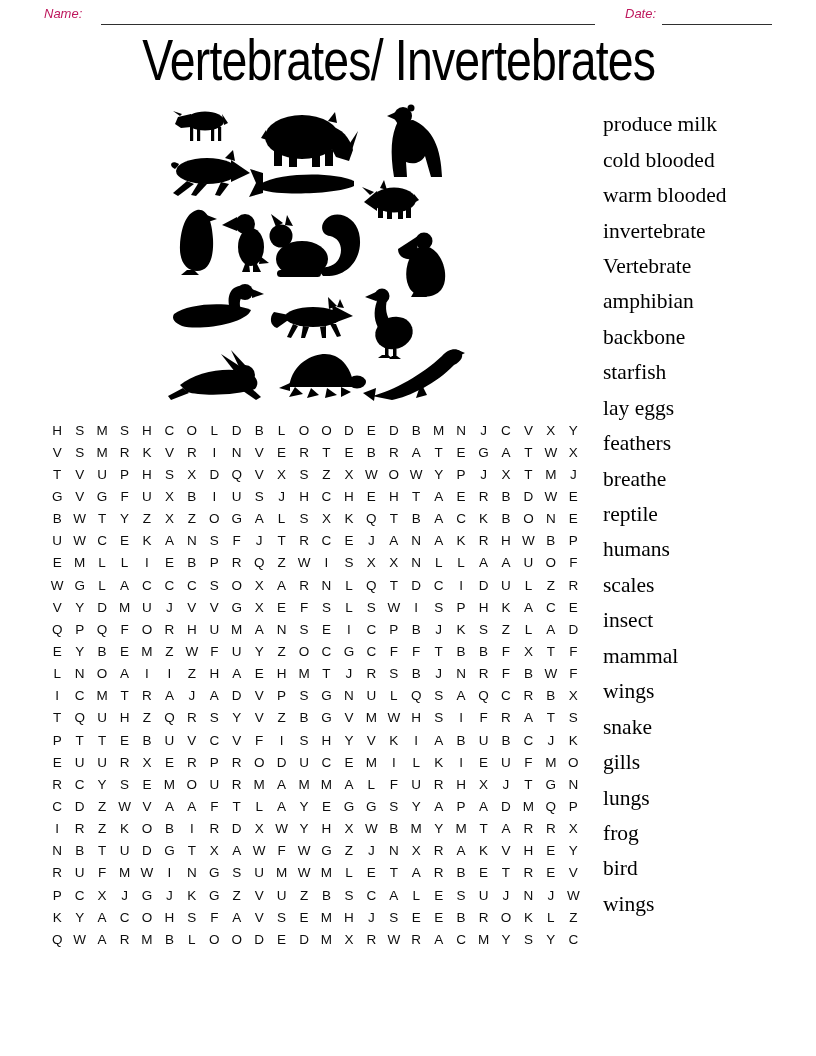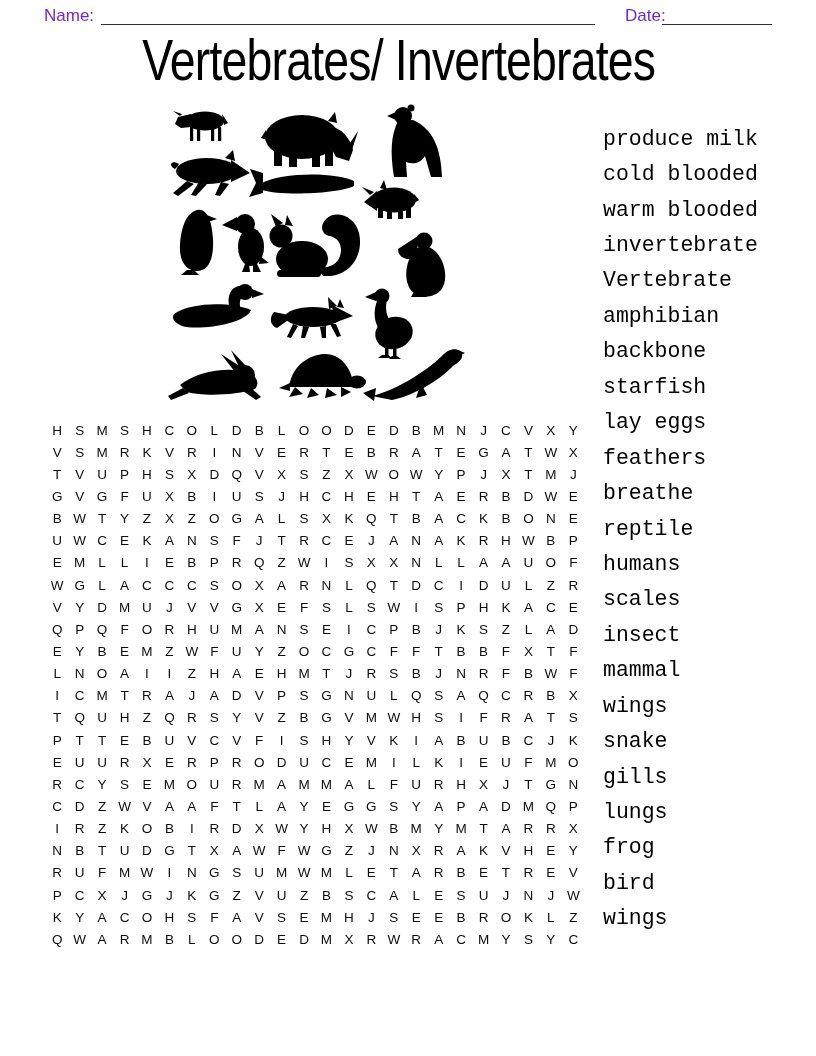--- a/index.html
+++ b/index.html
@@ -6,22 +6,23 @@
   body {
     width:816px; height:1056px;
     background:#ffffff;
     position:relative;
     overflow:hidden;
     font-family:"Liberation Sans", sans-serif;
     color:#000;
   }
   .hdr-label {
     position:absolute;
-    font-size:17px;
-    color:#6d28d9;
+    font-size:13px;
+    color:#be185d;
+    font-style:italic;
   }
   #nameLabel { left:44px; top:6px; }
   #dateLabel { left:625px; top:6px; }
   .hdr-line {
     position:absolute;
     top:8px; height:16px;
     border-bottom:1.5px solid #2f2f2f;
   }
   .name-line { left:101px; width:494px; }
   .date-line { left:662px; width:110px; }
@@ -55,22 +56,22 @@
     font-family:"Liberation Sans", sans-serif;
     font-size:13.5px;
     color:#0d0d0d;
   }
   #grid .cell {
     display:flex; align-items:center; justify-content:center;
   }
 
   #words {
     position:absolute;
-    left:603px; top:121px;
-    font-family:Liberation Mono, monospace;
+    left:603px; top:107px;
+    font-family:Liberation Serif, serif;
     font-size:21.5px;
     color:#000;
   }
   #words .word {
     height:35.45px;
     display:flex; align-items:center;
     white-space:nowrap;
   }
 </style>
 </head>

